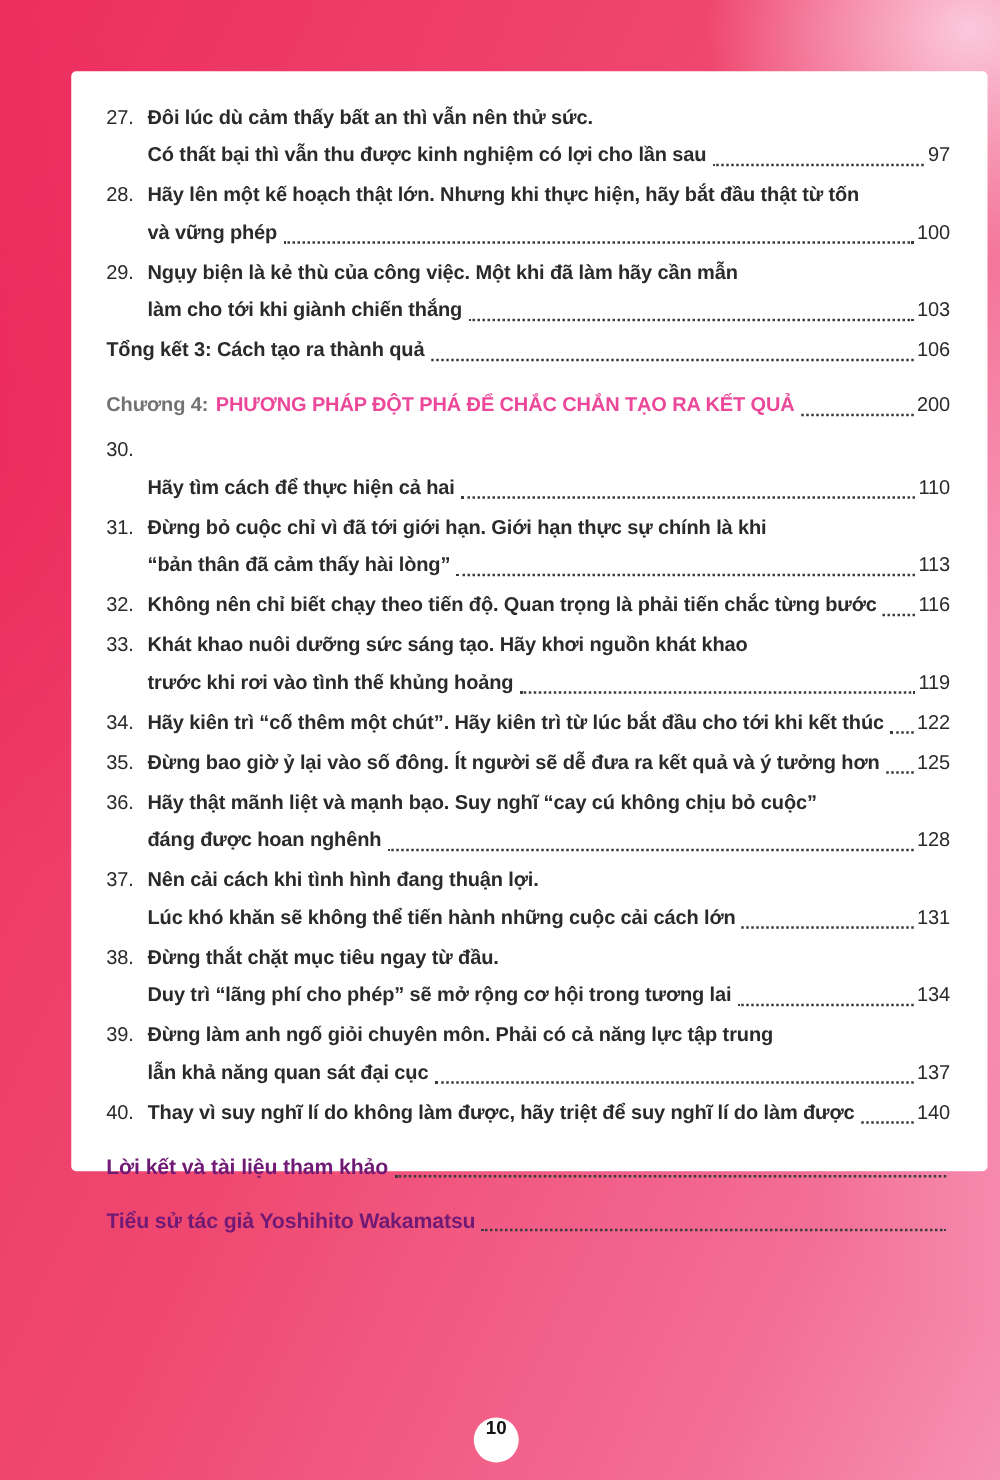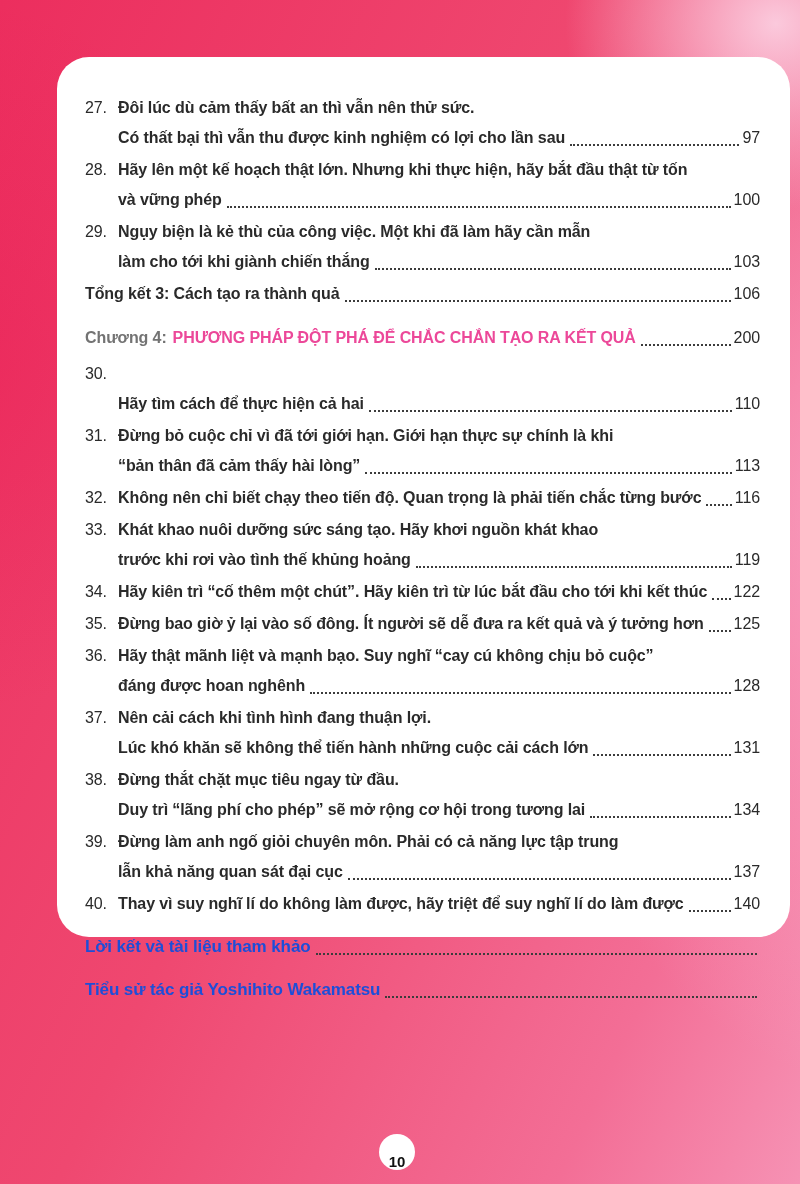--- a/index.html
+++ b/index.html
@@ -7,39 +7,39 @@
     width:800px; height:1184px; position:relative; overflow:hidden;
     font-family:"Liberation Sans","DejaVu Sans",sans-serif;
     background:
       radial-gradient(ellipse 340px 300px at 97% 2%, #fbc9dc 0%, rgba(251,201,220,0) 62%),
       radial-gradient(ellipse 620px 900px at 112% 45%, rgba(250,175,205,.8) 0%, rgba(250,175,205,0) 62%),
       radial-gradient(ellipse 500px 600px at -5% 30%, rgba(233,20,80,.30) 0%, rgba(233,20,80,0) 60%),
       linear-gradient(115deg, #ec2e5e 0%, #ef4870 45%, #f36e96 82%, #f692b4 100%);
   }
   .card {
     position:absolute; left:57px; top:57px; width:733px; height:880px;
-    background:#ffffff; border-radius:32px; box-sizing:border-box;
-    padding:36px 30px 0 28px;
+    background:#ffffff; border-radius:4px; box-sizing:border-box;
+    padding:23px 30px 0 28px;
   }
   .toc { font-size:16px; letter-spacing:-0.1px; color:#2a2a2a; }
   .entry { margin-bottom:2px; }
   .line { display:flex; align-items:flex-end; line-height:30px; white-space:nowrap; }
   .no   { flex:0 0 33px; }
   .txt  { flex:0 1 auto; overflow:hidden;font-weight:bold; }
   .dots { flex:1 1 8px; min-width:8px; border-bottom:2px dotted #3c3c3c; margin:0 3px 7px 5px; }
   .page { flex:none; }
   .entry.chapter { margin:14px 0 6px; }
   .entry.chapter .prefix { font-weight:700; color:#737373; margin-right:6px; flex:none; }
   .entry.chapter .txt { color:#ec4899; }
   .entry.footer { margin-top:13px; }
-  .entry.footer .txt { color:#1d4ed8; font-weight:700; font-size:17px; }
+  .entry.footer .txt { color:#701a75; font-weight:700; font-size:17px; }
   .page-badge {
     position:absolute; left:379px; top:1134px; width:36px; height:36px;
     border-radius:50%; background:#ffffff;
-    display:flex; align-items:flex-end; justify-content:center;
+    display:flex; align-items:flex-start; justify-content:center;
     font-weight:700; font-size:15px; color:#111111;
   }
 </style>
 </head>
 <body>
 
 <div class="card">
   <div class="toc">
       <div class="entry item">
         <div class="line">

